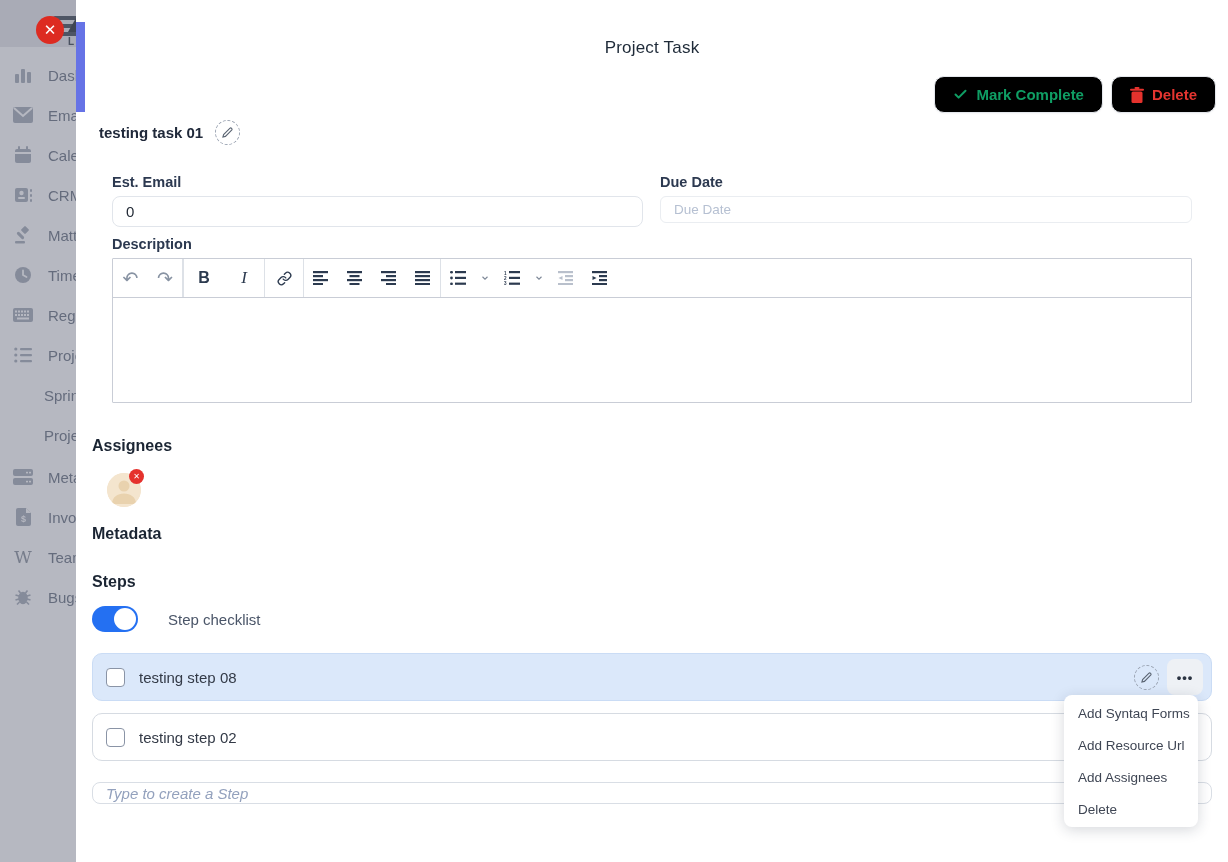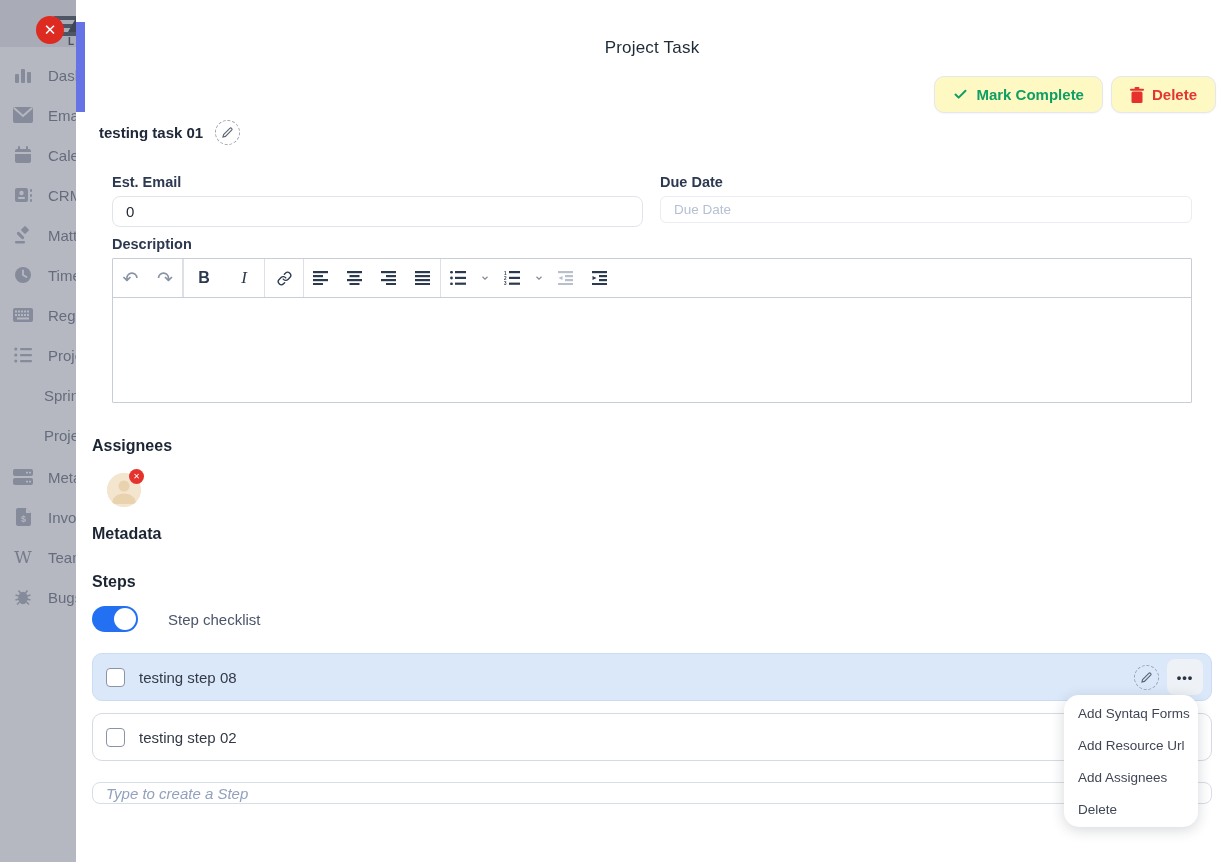--- a/index.html
+++ b/index.html
@@ -23,21 +23,21 @@
   .side-item .s-icon { position:absolute; left:12px; width:22px; height:22px; display:flex; align-items:center; justify-content:center; color:#858b9a; }
   .side-item .s-label { position:absolute; left:48px; font-size:15px; color:#656c7d; white-space:nowrap; }
   .side-item.sub .s-label { left:44px; }
   .s-icon svg { display:block; }
 
   
   .modal { position:absolute; left:76px; top:0; width:1152px; height:862px; background:#fff; z-index:10; }
   .modal-title { position:absolute; left:0; top:38px; width:1152px; text-align:center; font-size:17px; font-weight:400; color:#1e2a38; letter-spacing:.2px; }
 
   .actions { position:absolute; top:76px; right:12px; display:flex; gap:8px; }
-  .btn { height:37px; background:#fef9c3; border:1px solid #e4e7ec; border-radius:10px; display:flex; align-items:center;
+  .btn { height:37px; background:#000000; border:1px solid #e4e7ec; border-radius:10px; display:flex; align-items:center;
          gap:8px; padding:0 18px; font-size:15px; font-weight:600; cursor:pointer; box-shadow:0 1px 2px rgba(20,30,50,.04); }
   .btn-complete { color:#0f9e64; }
   .btn-delete { color:#e53530; }
 
   .task-name-row { position:absolute; left:23px; top:120px; display:flex; align-items:center; gap:12px; }
   .task-name { font-size:15px; font-weight:600; color:#20293a; }
   .pencil-circ { width:25px; height:25px; border:1px dashed #98a1b0; border-radius:50%; display:flex; align-items:center; justify-content:center; color:#5a6472; cursor:pointer; background:#fff; }
 
   .f-label { position:absolute; font-size:14.5px; font-weight:600; color:#2c3950; }
   .inp { border:1px solid #e1e5eb; border-radius:8px; font-size:15px; color:#1f2733; padding:0 13px; outline:none; font-family:inherit; }
@@ -73,21 +73,21 @@
   .step-row.active { background:#dbe8fa; border-color:#cadcf5; }
   .cbox { width:19px; height:19px; border:1.5px solid #8a94a6; border-radius:4px; background:#fff; margin-left:13px; cursor:pointer; }
   .step-label { margin-left:14px; font-size:15px; color:#333a47; }
   .step-tools { position:absolute; right:8px; top:5px; display:flex; align-items:center; gap:8px; }
   .dots-btn { width:36px; height:36px; background:#eef1f5; border-radius:8px; display:flex; align-items:center; justify-content:center; cursor:pointer;
               color:#2b3442; font-size:13px; letter-spacing:1px; font-weight:bold; }
 
   #create-step { position:absolute; left:16px; top:782px; width:1120px; height:22px; border-color:#d9dee5; font-style:italic; }
   #create-step::placeholder { color:#93a1bd; }
 
-  .ctx-menu { position:absolute; left:988px; top:695px; width:134px; background:#fff; border-radius:15px;
+  .ctx-menu { position:absolute; left:988px; top:695px; width:134px; background:#fff; border-radius:8px;
               box-shadow:0 3px 14px rgba(30,40,60,.18); z-index:25; padding:2px 0; }
   .ctx-item { height:32px; display:flex; align-items:center; padding-left:14px; font-size:13.5px; color:#3f4654; cursor:pointer; white-space:nowrap; }
 </style>
 </head>
 <body>
 
 <div class="under-topbar">
   <div class="hamburger">
       <span></span>
       <span></span>

